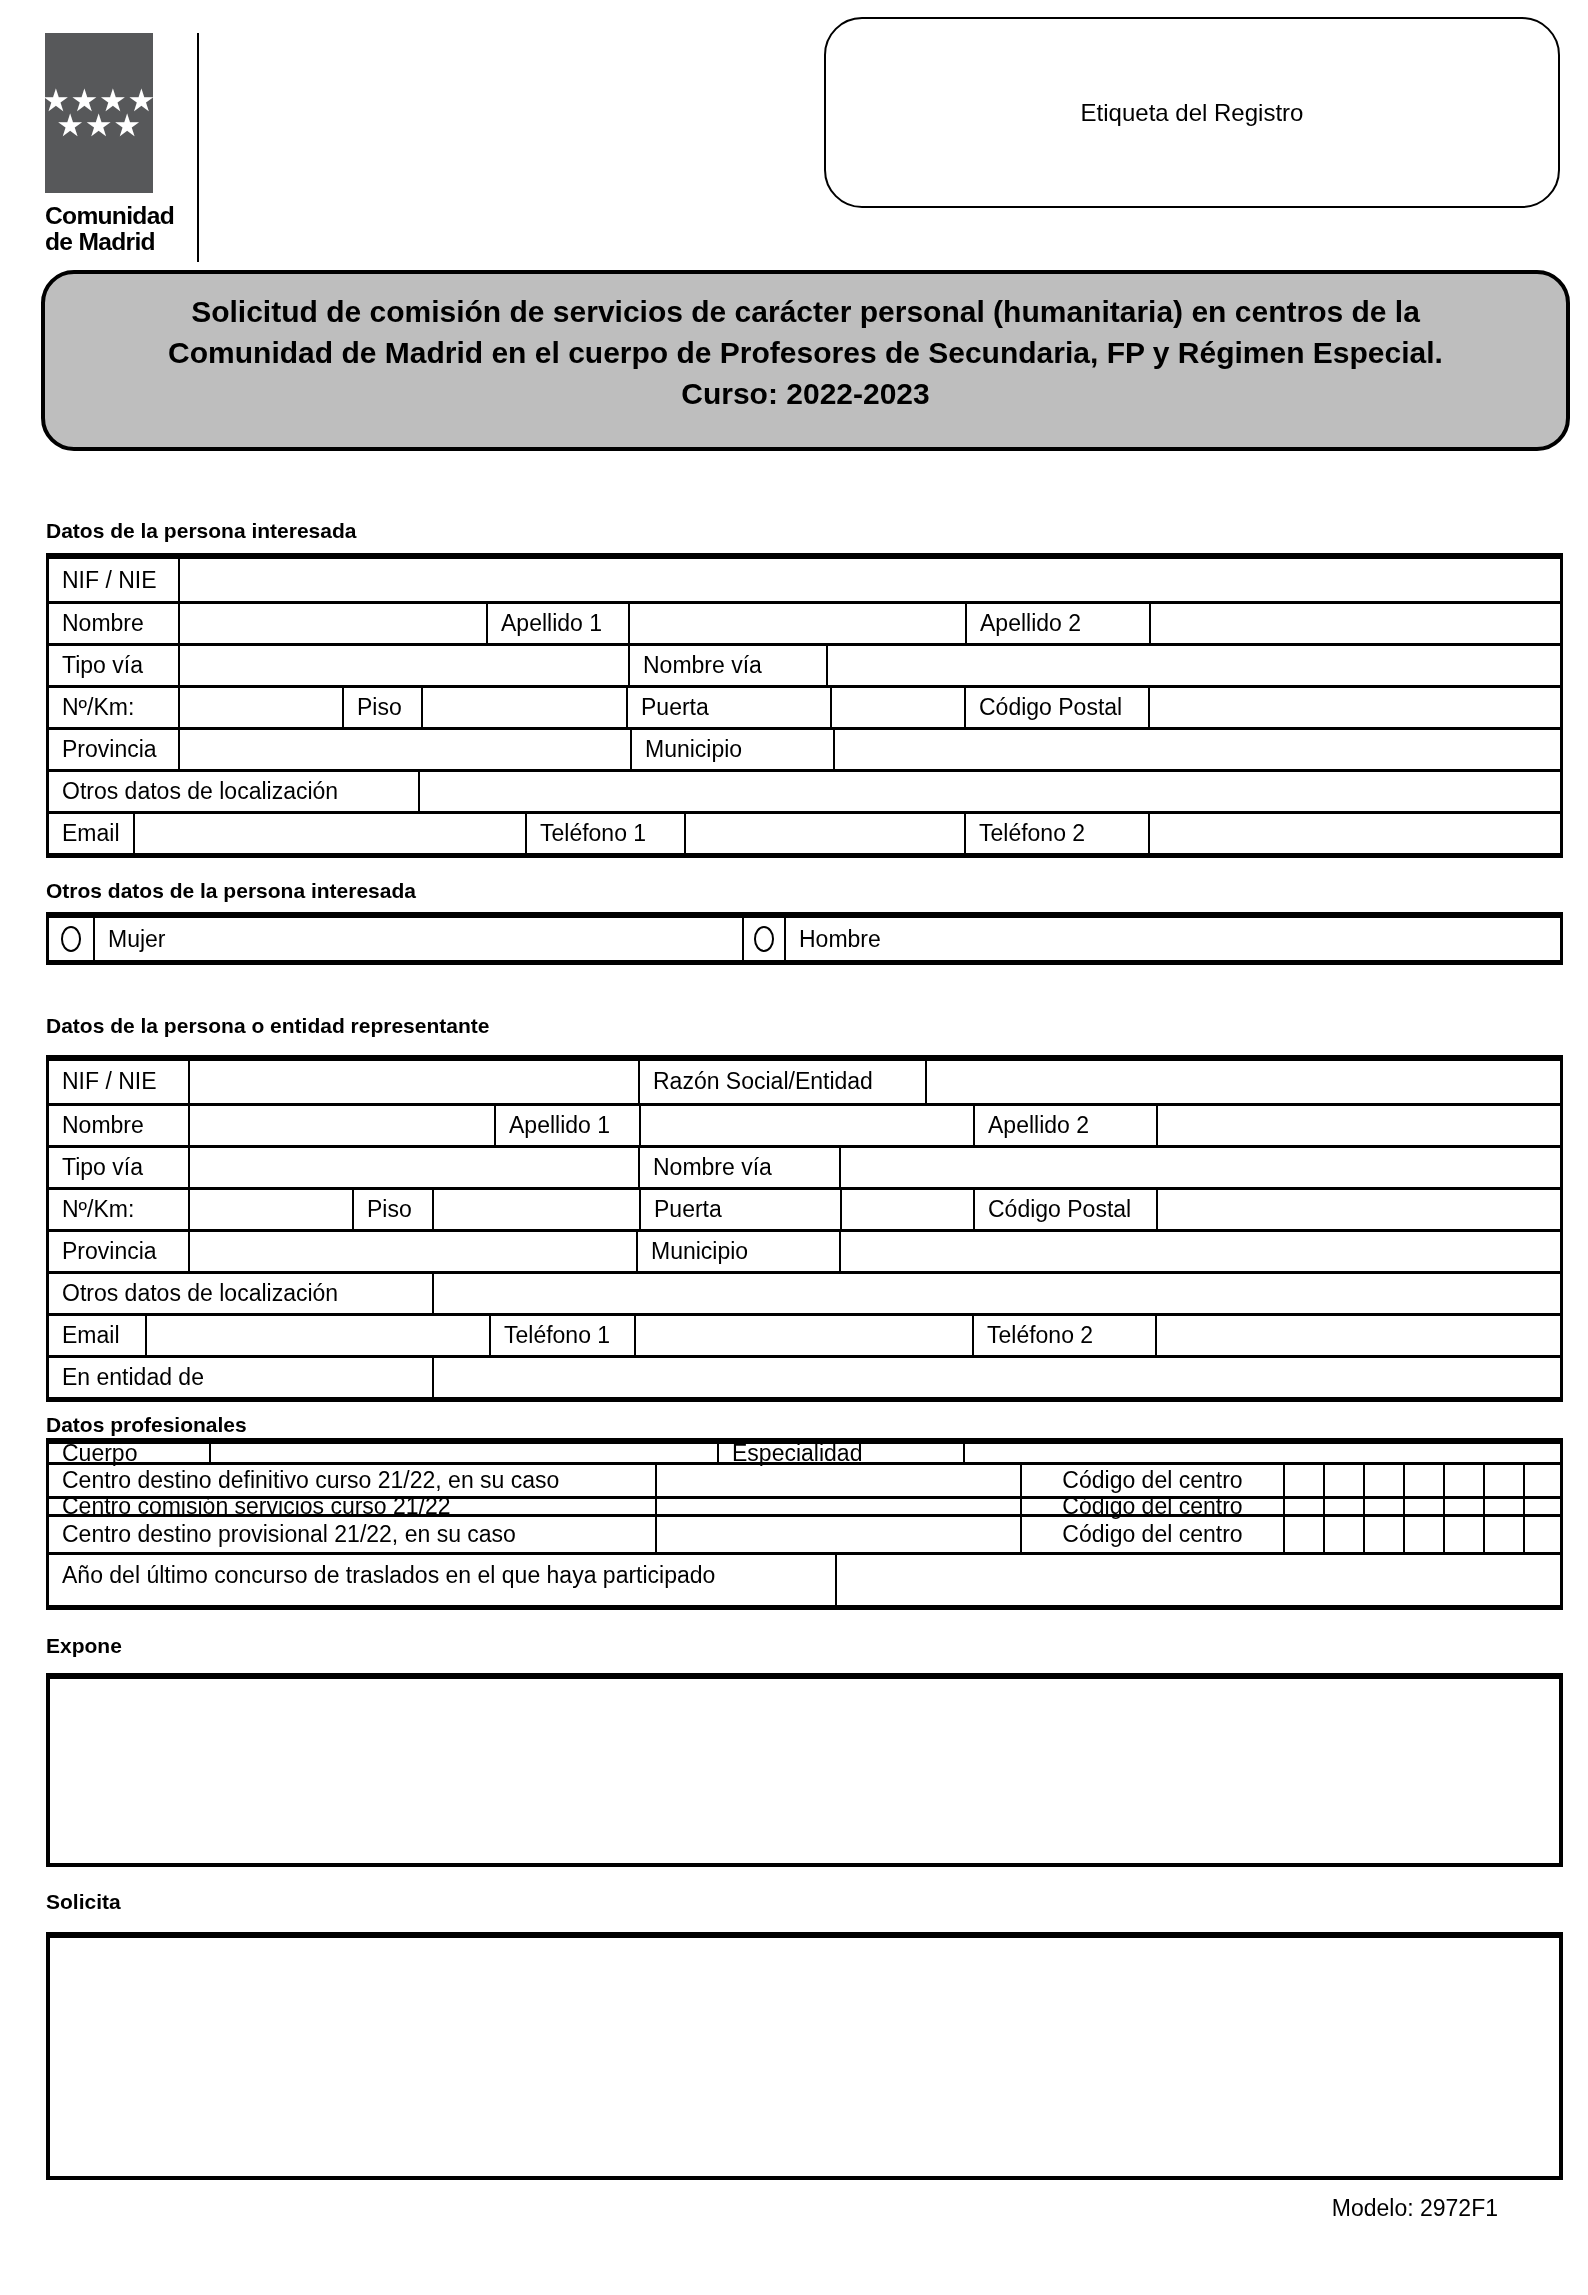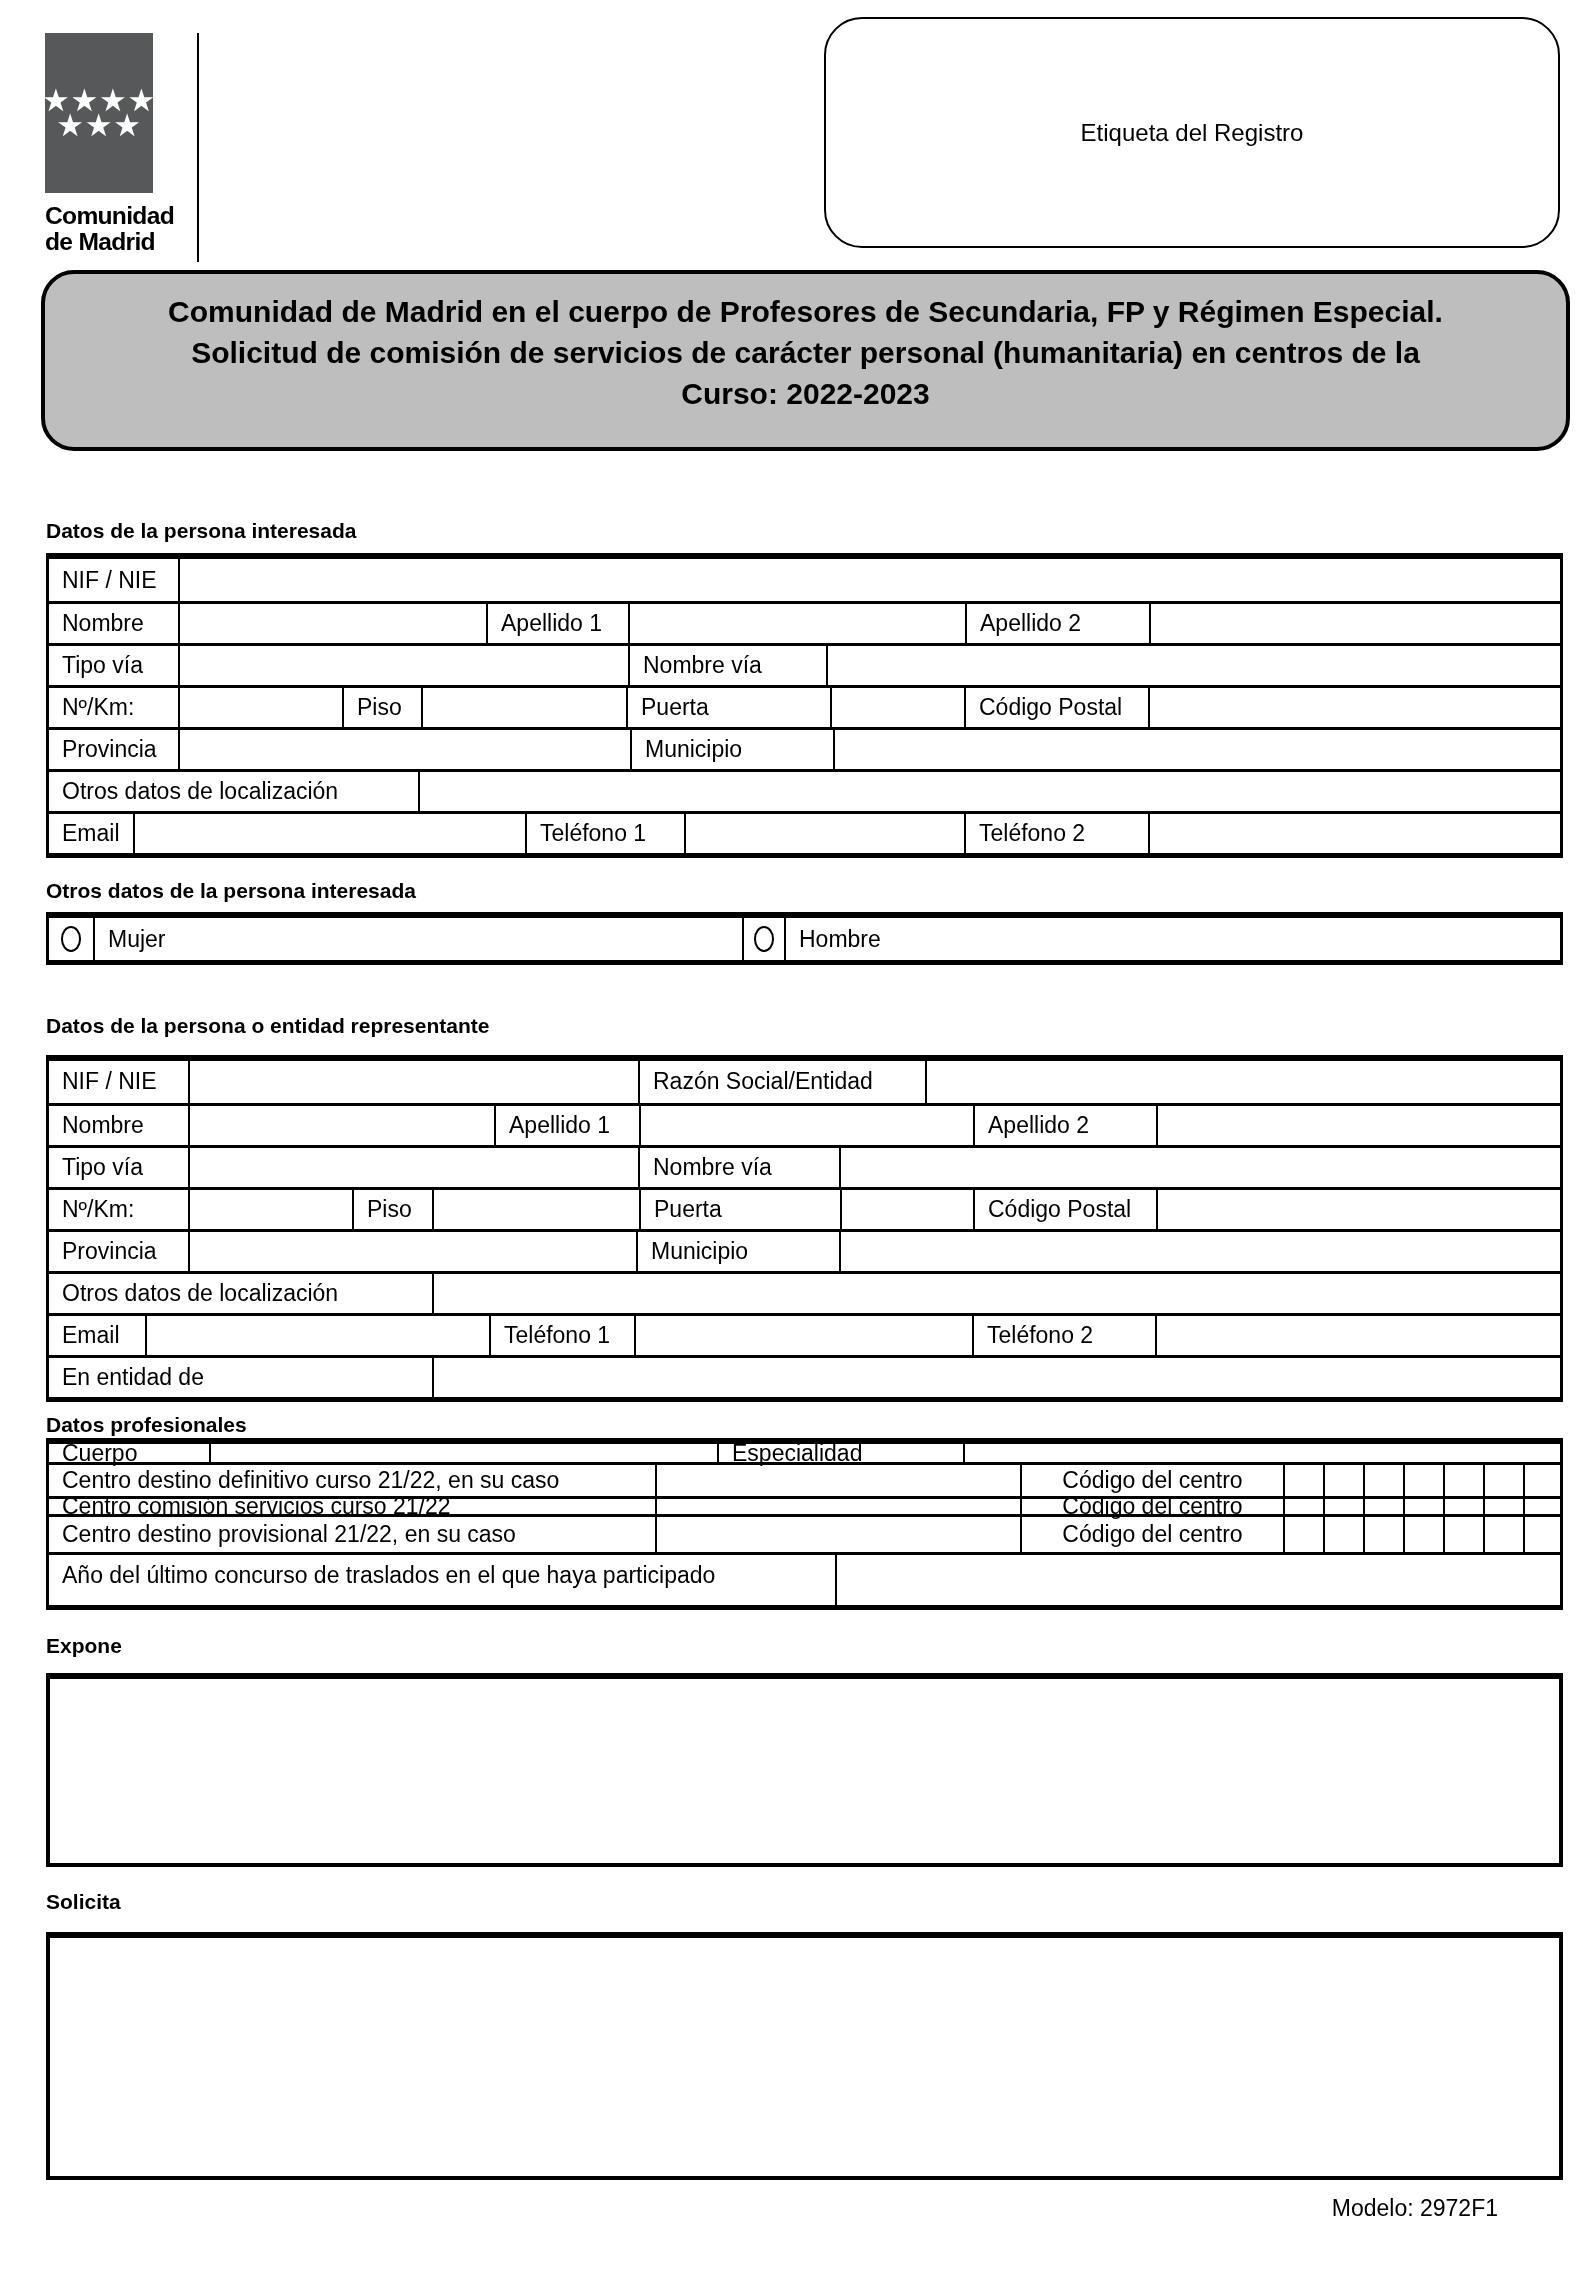--- a/index.html
+++ b/index.html
@@ -22,21 +22,21 @@
   .stars-row.second { margin-top: -6.8px; }
   .star { color: #fff; font-size: 31px; letter-spacing: 0.7px; }
   .region-name { font-weight: bold; font-size: 24.6px; line-height: 1.08; margin-top: 9.6px; letter-spacing: -0.7px; }
   .logo-divider { width: 2px; background: #000; height: 229px; margin-left: 16.4px; margin-right: 15px; }
   .logo-right { padding-top: 57px; }
   .dept { font-size: 20px; line-height: 1.75; color: #1a1a1a; }
   .org  { font-size: 21px; line-height: 1.62; margin-top: 11px; }
 
   .registry-box {
     position: absolute; left: 824px; top: 17px;
-    width: 736px; height: 231px;
+    width: 736px; height: 191px;
     border: 2px solid #000; border-radius: 38px;
     display: flex; align-items: center; justify-content: center;
     font-size: 24px; background: #fff;
   }
 
   
   .title-box {
     position: absolute; left: 41px; top: 270px;
     width: 1529px; height: 181px;
     border: 4.8px solid #000; border-radius: 33px;
@@ -104,22 +104,22 @@
     </div>
   </div>
   <div class="logo-divider"></div>
 </div>
 
 <div class="registry-box">
   <span>Etiqueta del Registro</span>
 </div>
 
 <div class="title-box" style="background: rgb(190, 190, 190);">
+  <div>Solicitud de comisión de servicios de carácter personal (humanitaria) en centros de la</div>
   <div>Comunidad de Madrid en el cuerpo de Profesores de Secundaria, FP y Régimen Especial.</div>
-  <div>Solicitud de comisión de servicios de carácter personal (humanitaria) en centros de la</div>
   <div>Curso: 2022-2023</div>
 </div>
 
 <div class="content">
 
   <h2 id="h-interested">Datos de la persona interesada</h2>
   <div class="tbl" id="tbl-interested">
     <div class="trow">
       <div class="cell lbl" style="width:129px">NIF / NIE</div>
       <div class="cell flex1"></div>

